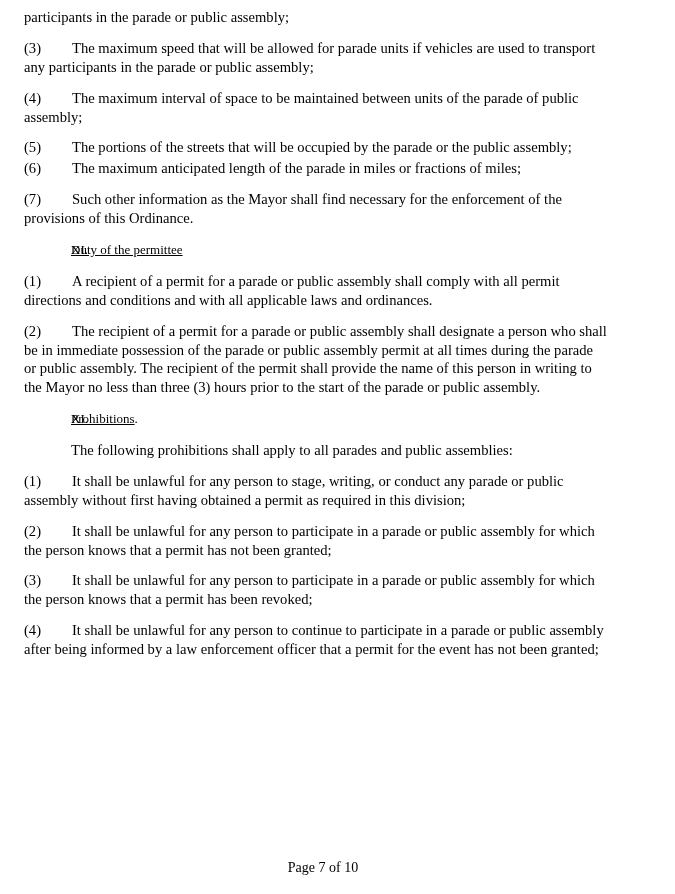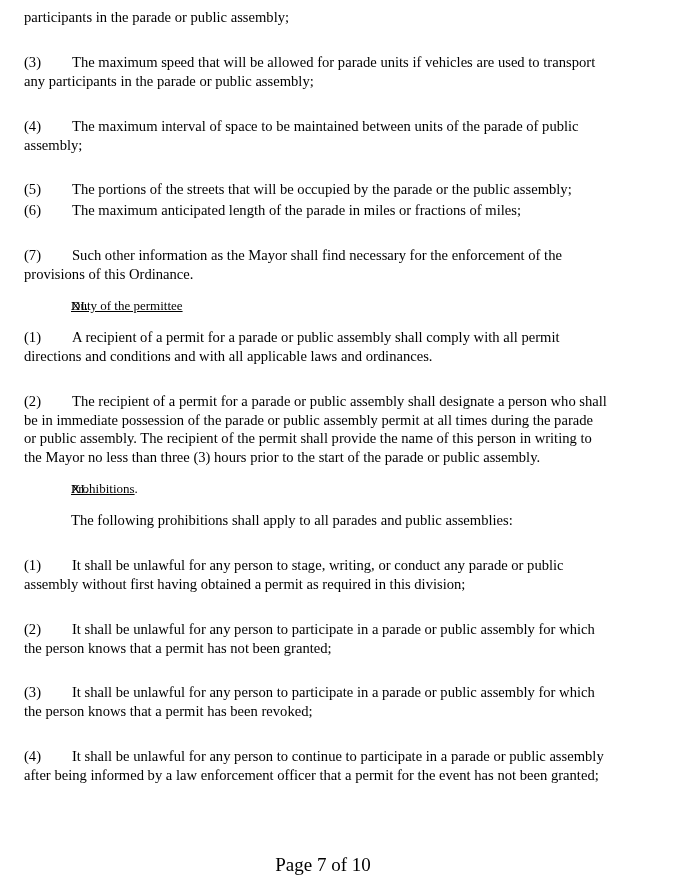--- a/index.html
+++ b/index.html
@@ -21,21 +21,21 @@
     box-sizing: border-box;
     padding: 8px 38px 0 24px;
   }
   .para {
     font-size: 14.6px;
     line-height: 1.295;
     text-align: left;
     margin: 0 0 0 0;
   }
   .para + .para {
-    margin-top: 26px;
+    margin-top: 12px;
   }
   .para.tight {
     margin-top: 2px;
   }
   .indent {
     display: inline-block;
     width: 47px;
   }
   .num {
     display: inline-block;
@@ -53,21 +53,21 @@
   }
   .ul {
     text-decoration: underline;
   }
   .footer {
     position: absolute;
     left: 0;
     right: 0;
     bottom: 18px;
     text-align: center;
-    font-size: 19px;
+    font-size: 14px;
   }
 </style>
 </head>
 <body>
 
 <div class="page">
 
   <p class="para">participants in the parade or public assembly;</p>
 
   <p class="para">

